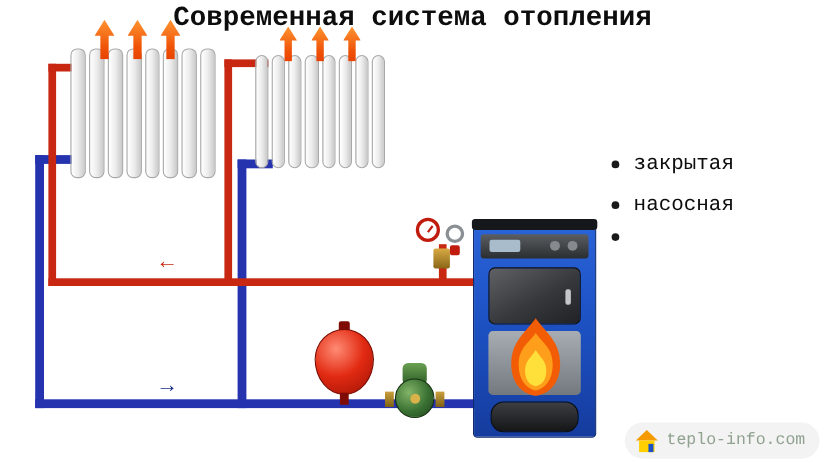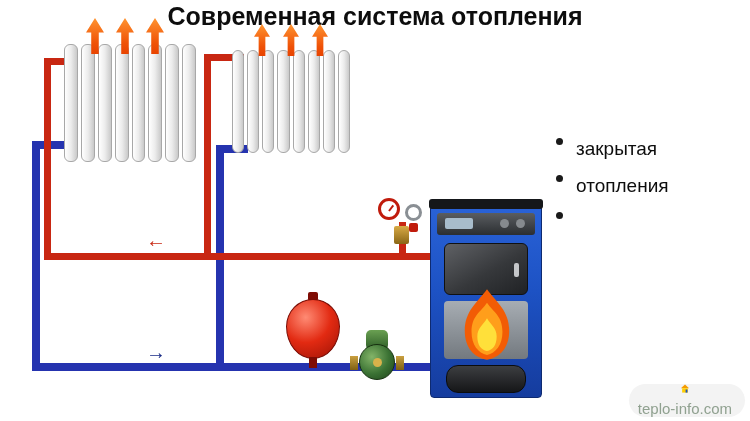--- a/index.html
+++ b/index.html
@@ -1,17 +1,17 @@
 <!DOCTYPE html>
 <html><head>
 <meta charset="utf-8">
 <style>
   html,body { margin:0; padding:0; background:#fff; }
   .canvas { position:relative; width:750px; height:421px; background:#ffffff;
-            font-family:Liberation Sans, sans-serif; overflow:hidden; }
+            font-family:Liberation Mono, monospace; overflow:hidden; }
 
   .title { position:absolute; top:2px; left:0; width:100%; text-align:center;
            font-size:25px; font-weight:bold; color:#0d0d0d; margin:0; }
 
   
   .heat-arrow { position:absolute; width:18px; height:36px; z-index:4;
     background:linear-gradient(180deg,#ff9431 0%,#ef5207 70%,#e84300 100%);
     clip-path:polygon(50% 0,100% 40%,71% 40%,71% 100%,29% 100%,29% 40%,0 40%); }
   .heat-arrow.sm { width:16px; height:32px; }
 
@@ -76,27 +76,27 @@
     border-radius:6px; border:1px solid #101112; box-sizing:border-box; }
   .door-handle { position:absolute; right:8px; top:19px; width:5px; height:14px; background:#c4c6c9; border-radius:2px; }
   .boiler-hearth { position:absolute; left:13px; top:98px; width:84px; height:58px;
     background:linear-gradient(#a7adb3,#73797f); border-radius:4px; }
   .boiler-door-lower { position:absolute; left:15px; top:162px; width:80px; height:28px;
     background:linear-gradient(#3c3e41,#151618); border-radius:12px; border:1px solid #0b0c0d; box-sizing:border-box; }
   .flame { position:absolute; left:27px; top:84px; width:58px; height:76px; z-index:2; }
 
   
   .features { position:absolute; left:556px; top:138px; margin:0; padding:0; list-style:none; z-index:4; }
-  .feature-item { display:flex; align-items:flex-start; margin-bottom:15px; }
+  .feature-item { display:flex; align-items:center; margin-bottom:15px; }
   .dot { width:7px; height:7px; border-radius:50%; background:#1a1a1a; margin-right:13px; flex:none; }
   .feature-label { font-size:19px; color:#0d0d0d; }
 
   
   .logo-pill { position:absolute; right:5px; bottom:4px; height:33px; padding:0 13px 0 9px;
-    background:#f3f3f3; border-radius:17px; display:flex; align-items:center; gap:7px; z-index:5;flex-direction:column; }
+    background:#f3f3f3; border-radius:17px; display:flex; align-items:center; gap:7px; z-index:5; }
   .logo-text { font-size:15px; color:#90a190; }
 </style>
 </head>
 <body>
 
 <div class="canvas">
 
   <h1 class="title">Современная система отопления</h1>
 
   <div class="heat-arrow" style="left:86px;top:18px"></div>
@@ -186,21 +186,21 @@
     <div class="boiler-door-lower"></div>
   </div>
 
   <ul class="features">
     <li class="feature-item">
       <span class="dot"></span>
       <span class="feature-label">закрытая</span>
     </li>
     <li class="feature-item">
       <span class="dot"></span>
-      <span class="feature-label">отопления</span>
+      <span class="feature-label">насосная</span>
     </li>
     <li class="feature-item">
       <span class="dot"></span>
     </li>
   </ul>
 
   <div class="logo-pill">
     <svg width="22" height="22" viewBox="0 0 22 22" xmlns="http://www.w3.org/2000/svg">
       <polygon points="11,1 21,10.5 1,10.5" fill="#f59b00"></polygon>
       <rect x="4" y="10.5" width="14" height="10.5" fill="#ffcf00"></rect>

